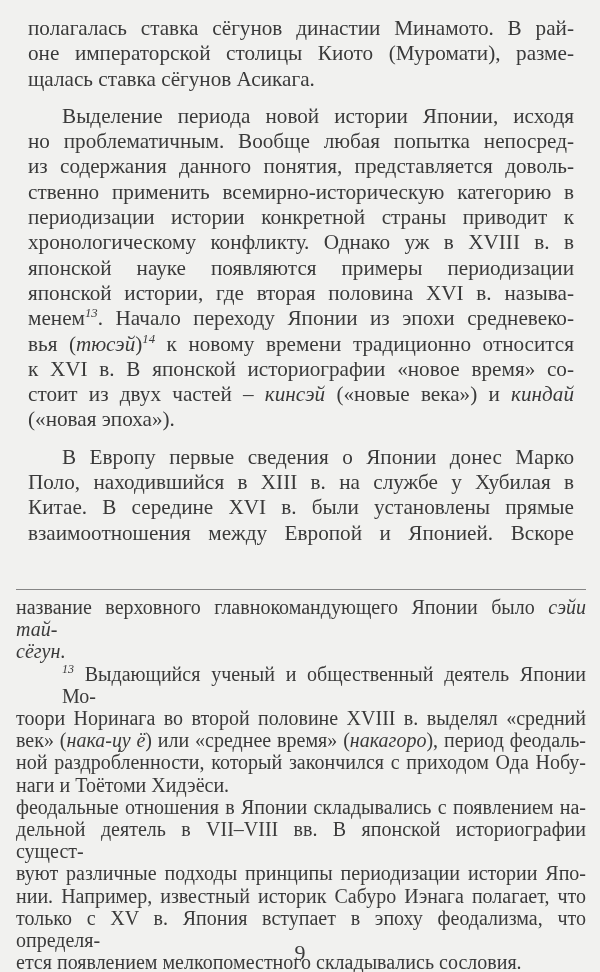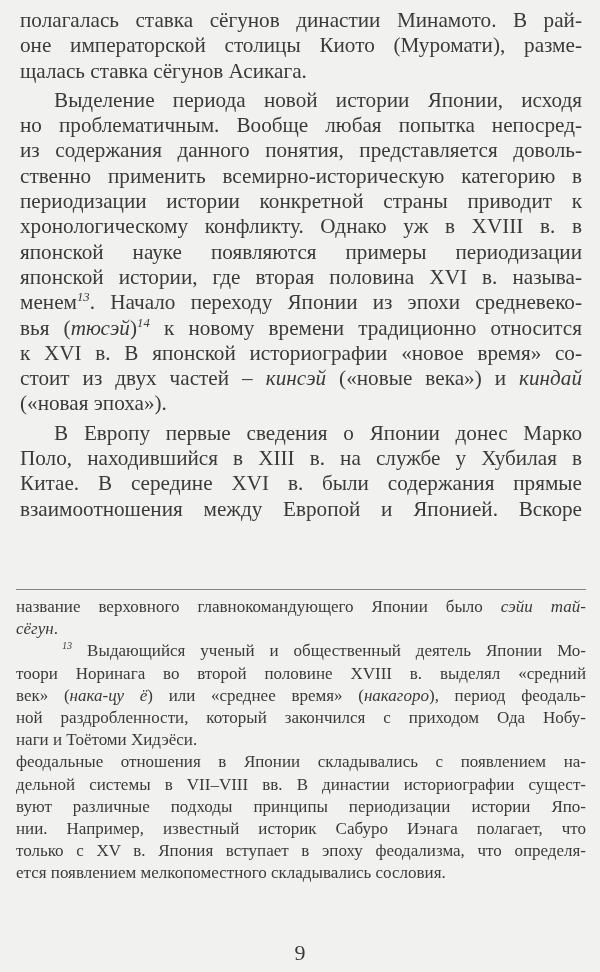--- a/index.html
+++ b/index.html
@@ -5,31 +5,31 @@
   html, body { margin:0; padding:0; }
   body {
     width:600px; height:972px; overflow:hidden;
     background:#f1f1ef;
     font-family:"Liberation Serif", "DejaVu Serif", serif;
     color:#3a3a3a;
     position:relative;
   }
   .page { position:absolute; left:16px; top:4px; width:570px; }
   .main p {
-    margin:4px; font-size:21.2px; line-height:25.3px;
+    margin:12px; font-size:21.2px; line-height:25.3px;
     text-align:justify; text-align-last:auto;
   }
   .line { display:block; text-align:justify; text-align-last:justify; white-space:normal; }
   .line.last { text-align-last:left; }
   .sep {
     position:absolute; left:16px; top:589px; width:570px; height:0;
     border-top:1.5px solid #6a6a6a; opacity:0.8;
   }
   .notes { position:absolute; left:16px; top:596px; width:570px; }
-  .notes .line { font-size:17px; line-height:22.2px; }
+  .notes .line { font-size:20px; line-height:22.2px; }
   sup { font-size:60%; vertical-align:super; line-height:0;font-style:italic; }
   i { font-style:italic; }
   .pagenum {
     position:absolute; top:940px; left:0; width:600px; text-align:center;
     font-size:22px;
   }
 </style>
 </head>
 <body>
 
@@ -50,42 +50,42 @@
     <span class="line">японской истории, где вторая половина XVI в. называ-</span>
     <span class="line"><span>менем</span><sup>13</sup><span>. Начало переходу Японии из эпохи средневеко-</span></span>
     <span class="line"><span>вья (</span><i>тюсэй</i><span>)</span><sup>14</sup><span> к новому времени традиционно относится</span></span>
     <span class="line">к XVI в. В японской историографии «новое время» со-</span>
     <span class="line"><span>стоит из двух частей – </span><i>кинсэй</i><span> («новые века») и </span><i>киндай</i></span>
     <span class="line last">(«новая эпоха»).</span>
   </p>
   <p>
     <span class="line" style="padding-left:34px">В Европу первые сведения о Японии донес Марко</span>
     <span class="line">Поло, находившийся в XIII в. на службе у Хубилая в</span>
-    <span class="line">Китае. В середине XVI в. были содержания прямые</span>
+    <span class="line">Китае. В середине XVI в. были установлены прямые</span>
     <span class="line">взаимоотношения между Европой и Японией. Вскоре</span>
   </p>
 </div>
 
 <div class="sep"></div>
 
 <div class="notes">
   <div>
     <span class="line"><span>название верховного главнокомандующего Японии было </span><i>сэйи тай-</i></span>
     <span class="line last"><i>сёгун</i><span>.</span></span>
   </div>
   <div>
     <span class="line" style="padding-left:46px"><sup>13</sup><span> Выдающийся ученый и общественный деятель Японии Мо-</span></span>
     <span class="line">тоори Норинага во второй половине XVIII в. выделял «средний</span>
     <span class="line"><span>век» (</span><i>нака-цу ё</i><span>) или «среднее время» (</span><i>накагоро</i><span>), период феодаль-</span></span>
     <span class="line">ной раздробленности, который закончился с приходом Ода Нобу-</span>
     <span class="line last">наги и Тоётоми Хидэёси.</span>
   </div>
   <div>
     <span class="line">феодальные отношения в Японии складывались с появлением на-</span>
-    <span class="line">дельной системы в VII–VIII вв. В династии историографии сущест-</span>
+    <span class="line">дельной деятель в VII–VIII вв. В японской историографии сущест-</span>
     <span class="line">вуют различные подходы принципы периодизации истории Япо-</span>
     <span class="line">нии. Например, известный историк Сабуро Иэнага полагает, что</span>
     <span class="line">только с XV в. Япония вступает в эпоху феодализма, что определя-</span>
     <span class="line last">ется появлением мелкопоместного складывались сословия.</span>
   </div>
 </div>
 
 <div class="pagenum">9</div>
 
 </body></html>

